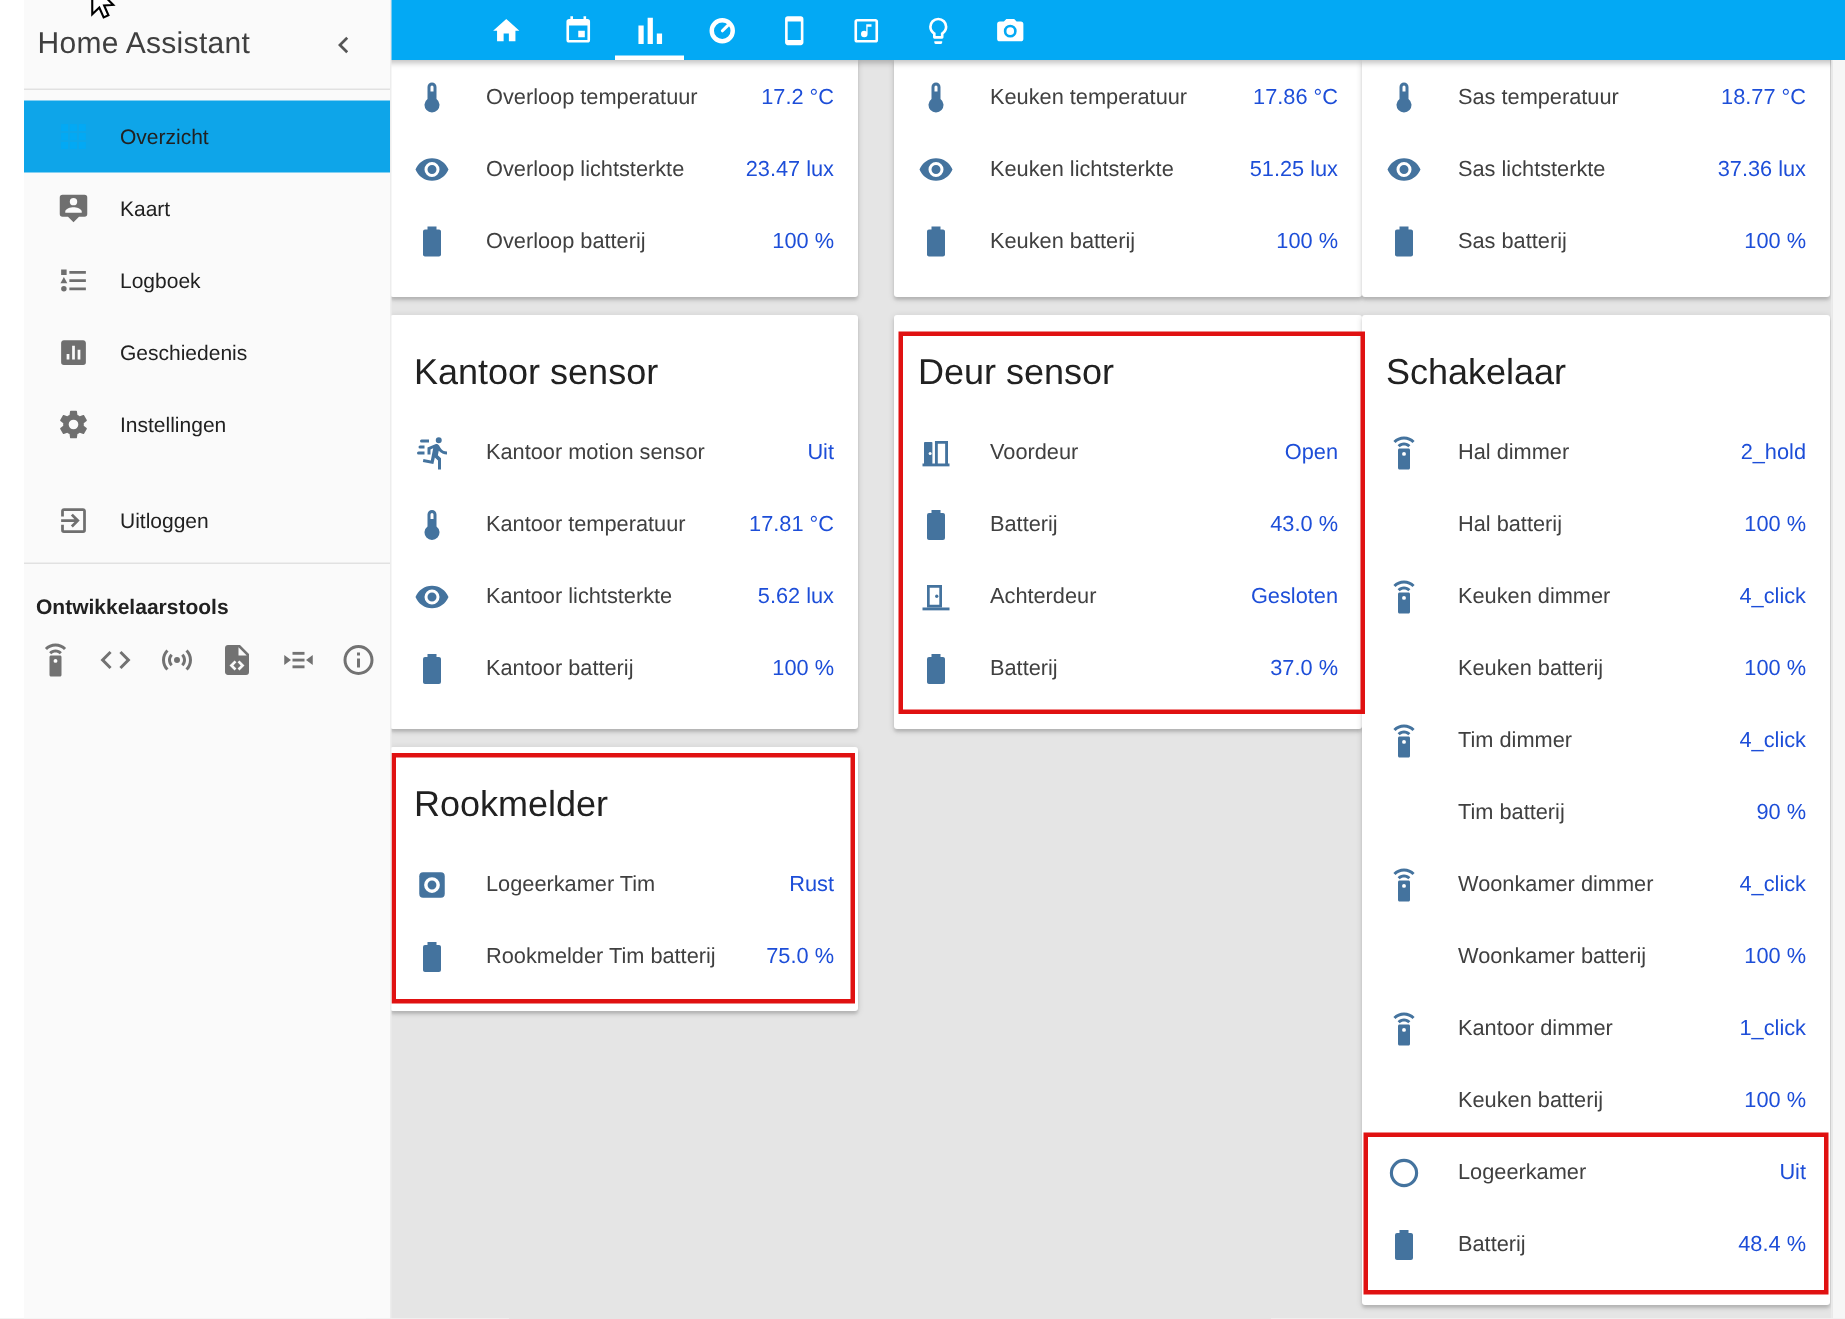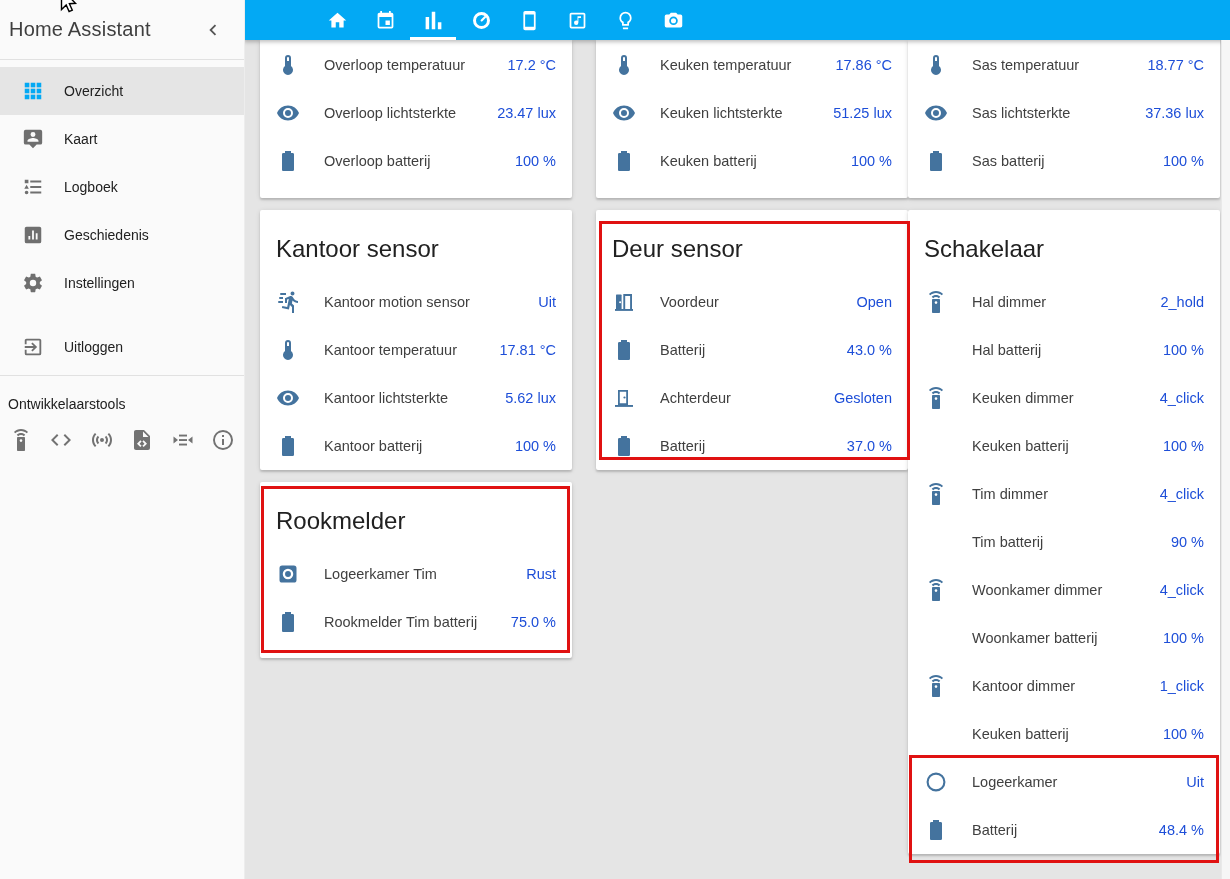--- a/index.html
+++ b/index.html
@@ -6,50 +6,50 @@
   body{
     width:1230px;height:879px;overflow:hidden;position:relative;
     font-family:"Liberation Sans",sans-serif;background:#ffffff;
     -webkit-font-smoothing:antialiased;
   }
   .icon{display:inline-flex;align-items:center;justify-content:center}
   .icon svg{width:100%;height:100%;display:block}
   .icon svg path{fill-rule:evenodd}
 
   
-  .sidebar{position:absolute;left:0;top:0;width:244px;height:879px;background:#fafafa;z-index:6;border-right:1px solid rgba(0,0,0,.05)}
+  .sidebar{position:absolute;left:16px;top:0;width:244px;height:879px;background:#fafafa;z-index:6;border-right:1px solid rgba(0,0,0,.05)}
   .sb-header{height:59px;border-bottom:1px solid #e1e1e1;display:flex;align-items:center;padding-left:9px}
   .sb-title{font-size:20px;color:#3f3f3f;letter-spacing:.2px}
   .sb-collapse{margin-left:auto;margin-right:20px;width:22px;height:22px;color:#555;cursor:pointer}
   .menu{padding-top:7px}
   .menu-item{height:48px;display:flex;align-items:center;padding-left:22px;cursor:pointer}
   .menu-item .icon{width:22px;height:22px;color:#6f6f6f;margin-right:20px;flex:none}
   .menu-item .mi-label{font-size:14px;font-weight:500;color:#212121}
-  .menu-item.selected{background:#e5e5e5}
+  .menu-item.selected{background:#0ea5e9}
   .menu-item.selected .icon{color:#03a9f4}
   .menu-item.gap{margin-top:16px}
   .sb-divider{height:1px;background:#e1e1e1;margin-top:4px}
-  .devtools-label{font-size:14px;font-weight:400;color:#212121;padding:20px 0 0 8px}
+  .devtools-label{font-size:14px;font-weight:700;color:#212121;padding:20px 0 0 8px}
   .devicons{display:flex;justify-content:space-between;padding:0 9px;margin-top:16px}
   .devicons .icon{width:24px;height:24px;color:#727272;cursor:pointer}
 
   
   .topbar{position:absolute;left:244px;top:0;width:986px;height:40px;background:#03a9f4;z-index:4;box-shadow:0 2px 4px rgba(0,0,0,.25)}
   .tabs{position:absolute;left:69px;top:0;height:40px;display:flex}
   .tab{width:48px;height:40px;display:flex;align-items:center;justify-content:center;position:relative;color:#fff;cursor:pointer}
   .tab .icon{width:21px;height:21px}
   .tab.active::after{content:"";position:absolute;left:1px;right:1px;bottom:0;height:3px;background:#fff}
 
   
   .main-bg{position:absolute;left:244px;top:40px;width:986px;height:839px;background:#e5e5e5}
   .content{position:absolute;left:244px;top:40px;width:978px;height:839px;z-index:2}
   .col{position:absolute;top:0;width:312px}
   .col-0{left:16px}.col-1{left:352px}.col-2{left:664px}
   .card{background:#fff;border-radius:2px;position:relative;margin-bottom:12px;
-        box-shadow:0 2px 2px 0 rgba(0,0,0,.14),0 1px 5px 0 rgba(0,0,0,.12);}
+        box-shadow:0 2px 2px 0 rgba(0,0,0,.14),0 1px 5px 0 rgba(0,0,0,.12);padding-bottom:16px}
   .card.clipped{border-radius:0 0 2px 2px;padding-top:1px;padding-bottom:13px}
   .card-title{font-size:24px;font-weight:400;color:#212121;padding:22px 16px 12px;line-height:34px;white-space:nowrap}
   .row{height:48px;display:flex;align-items:center;padding:0 16px;cursor:pointer}
   .row .icon{width:24px;height:24px;color:#44739e;margin-right:24px;flex:none}
   .row .label{font-size:14.5px;color:#404040;white-space:nowrap}
   .row .value{margin-left:auto;font-size:14.5px;color:#1d4ed8;white-space:nowrap;padding-left:8px}
 
   
   .hl-box{position:absolute;border:3px solid #e01111;pointer-events:none;z-index:3}
   [data-name="deur-sensor-card"] .hl-full{top:11px;bottom:10px;left:3px;right:-2px}

